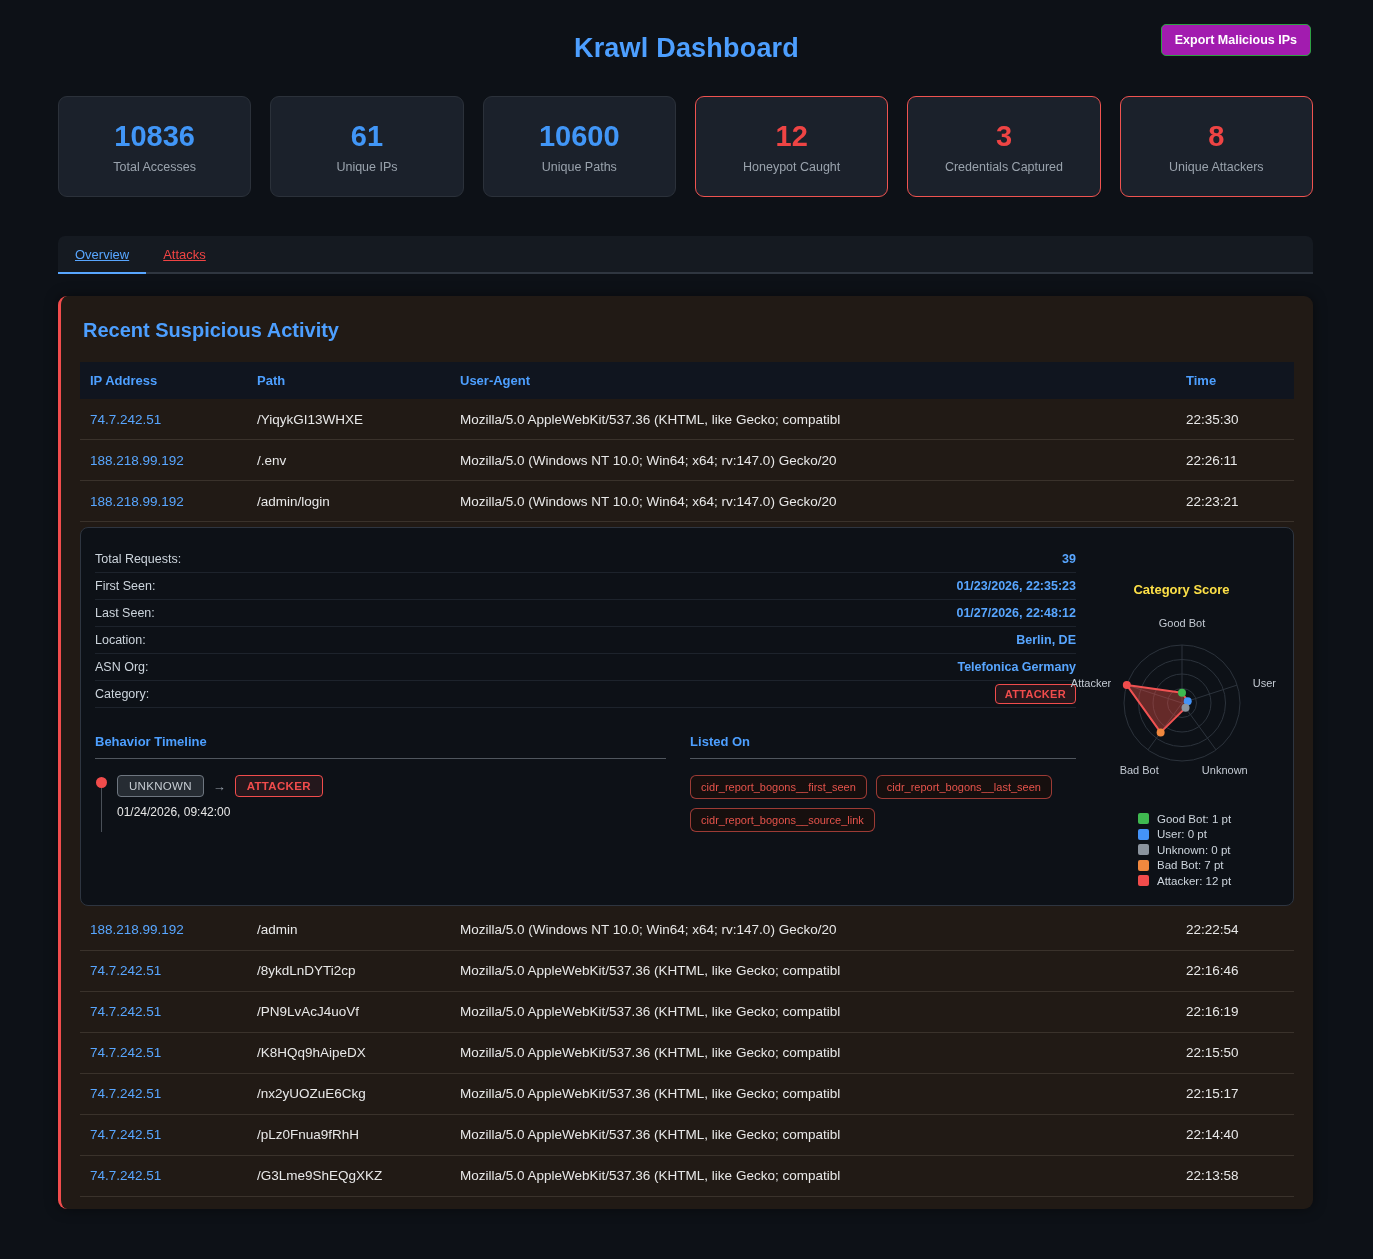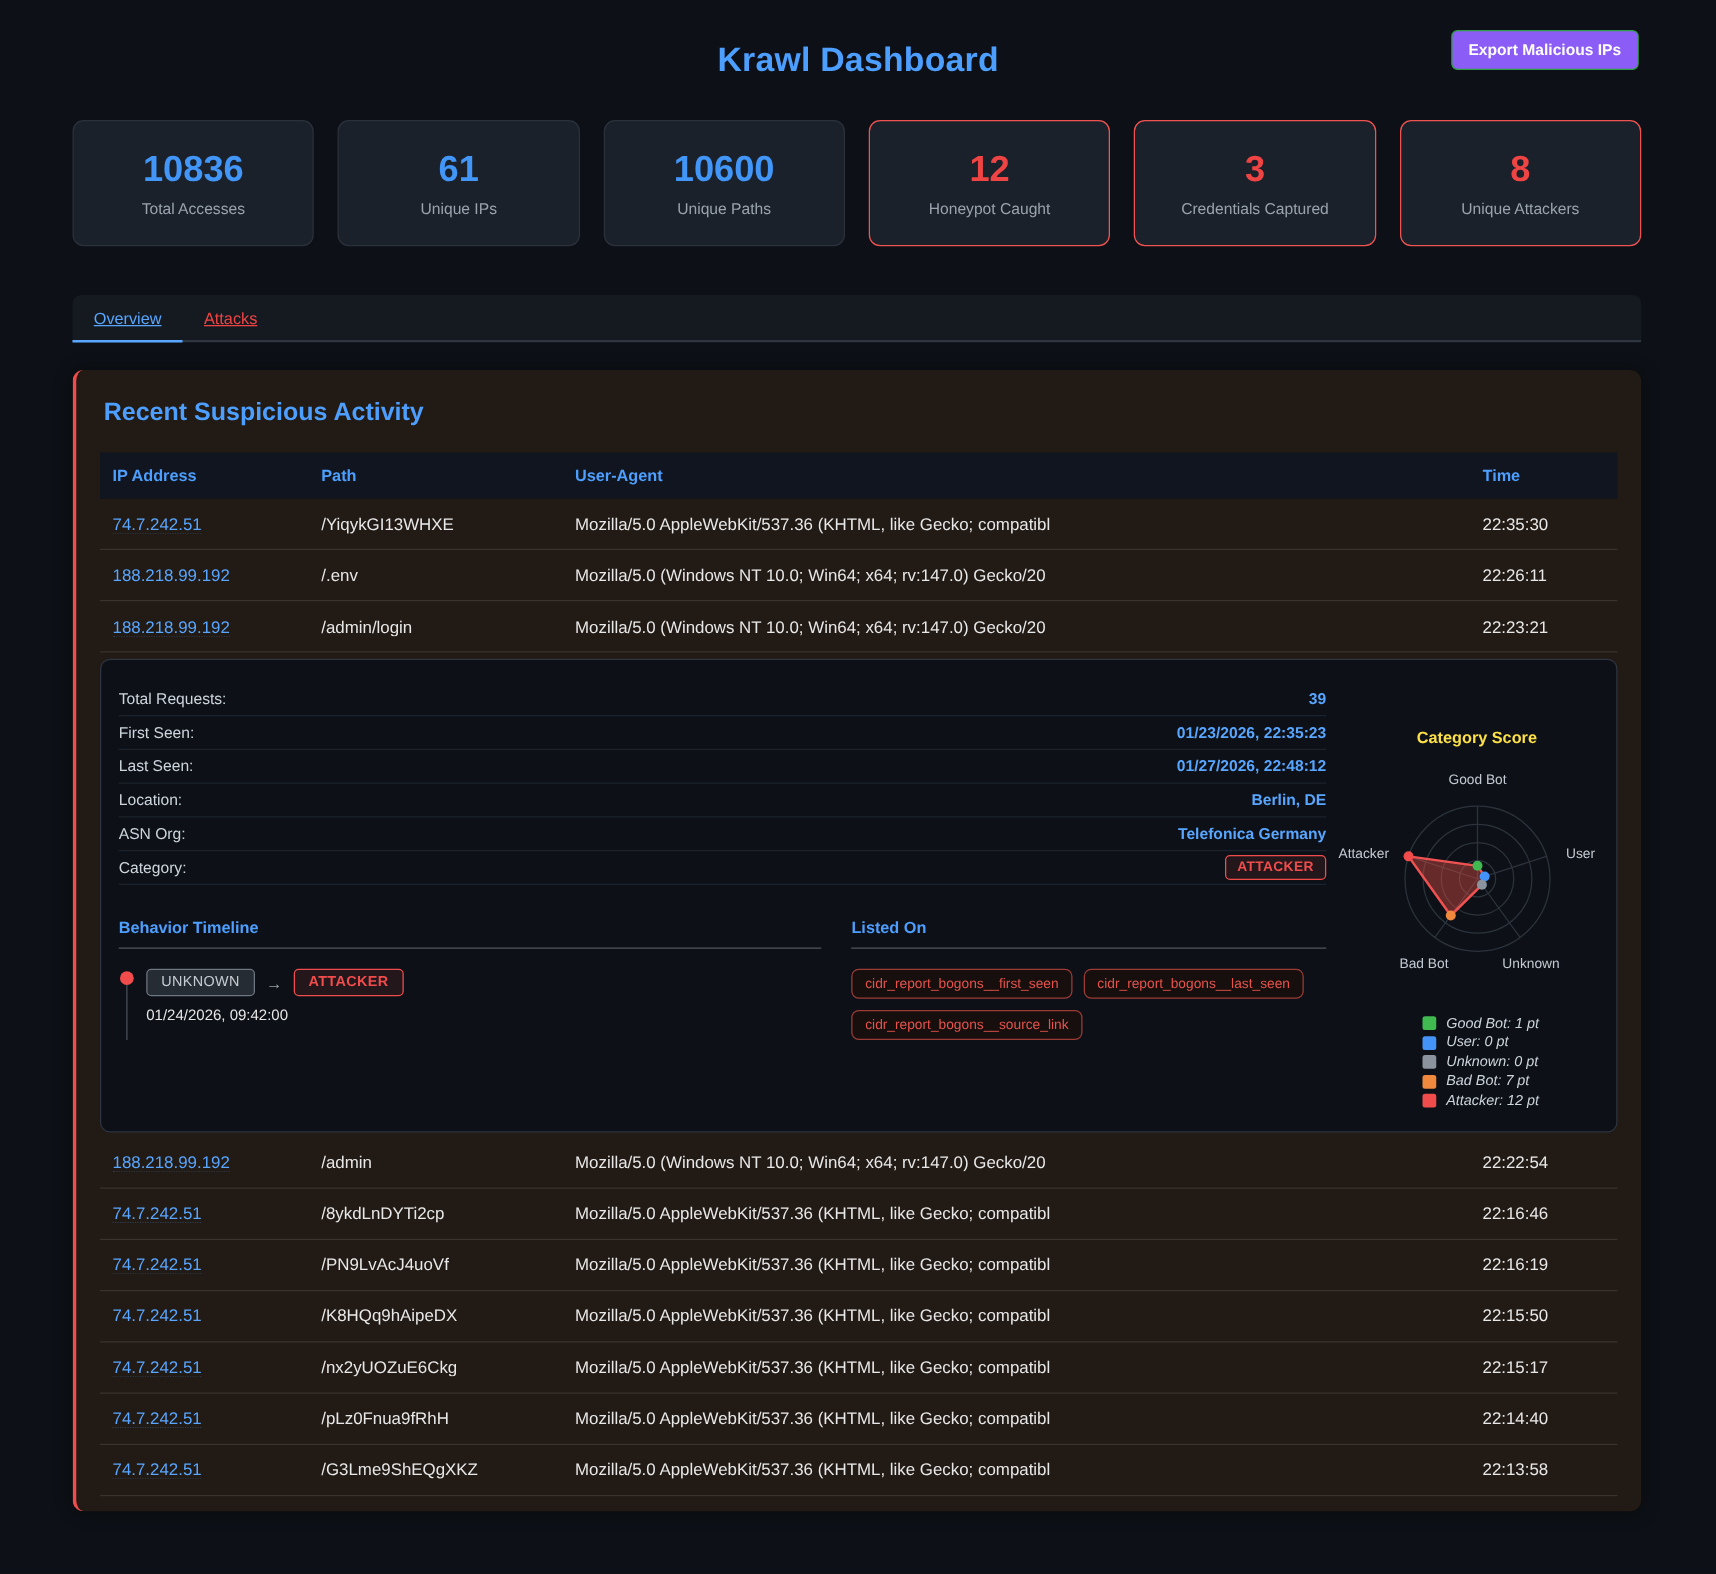--- a/index.html
+++ b/index.html
@@ -7,21 +7,21 @@
   body {
     background: #0d1117;
     font-family: "Liberation Sans", sans-serif;
     color: #e8e8e8;
   }
   
   .app-header { position: relative; height: 96px; display: flex; align-items: center; justify-content: center; }
   .app-title { color: #4d9fff; font-size: 27px; font-weight: bold; letter-spacing: 0.2px; }
   .export-btn {
     position: absolute; right: 62px; top: 24px;
-    background: #8b5cf6; color: #ffffff; border: 1px solid #2ea043;
+    background: #a21caf; color: #ffffff; border: 1px solid #2ea043;
     font-size: 12.5px; font-weight: bold; padding: 8px 13px; border-radius: 5px; cursor: pointer;
     font-family: "Liberation Sans", sans-serif;
   }
   
   .stats-row { display: flex; gap: 19px; margin: 0 60px 0 58px; }
   .stat-card {
     flex: 1; height: 101px; background: #1b212b; border: 1px solid #2b313a;
     border-radius: 9px; display: flex; flex-direction: column; align-items: center; justify-content: center;
   }
   .stat-card.alert { border-color: #ef5350; }
@@ -58,21 +58,21 @@
   }
   .cell { white-space: nowrap; overflow: hidden; }
   .col-ip { width: 177px; padding-left: 10px; }
   .col-path { width: 203px; }
   .col-ua { flex: 1; }
   .col-time { width: 108px; }
   .ip-link { color: #58a6ff; text-decoration: none; border-bottom: 1px dotted #58a6ff; cursor: pointer; }
   
   .detail-card {
     margin: 5px 0 4px 0; background: #0d1117; border: 1px solid #2e3540;
-    border-radius: 8px; padding: 18px 14px 16px 14px; display: flex; gap: 23px;
+    border-radius: 8px; padding: 18px 14px 16px 14px; display: flex; gap: 8px;
   }
   .detail-left { flex: 1; min-width: 0; }
   .info-row {
     display: flex; justify-content: space-between; align-items: center;
     height: 27px; border-bottom: 1px solid #1d232c; font-size: 12.5px;
   }
   .info-label { color: #cdd5dd; }
   .info-value { color: #58a6ff; font-weight: bold; }
   .badge {
     display: inline-block; border-radius: 4px; padding: 4px 11px;
@@ -97,21 +97,21 @@
   .tl-date { margin-top: 8px; font-size: 12px; color: #e8e8e8; }
   .lo-badges { display: flex; flex-wrap: wrap; gap: 9px; }
   .lo-badge {
     color: #e5534b; border: 1px solid rgba(229,83,75,0.65); background: #160f0e;
     border-radius: 6px; padding: 5px 10px; font-size: 11px; white-space: nowrap;
   }
   
   .detail-right { width: 195px; flex: none; padding-top: 36px; }
   .chart-title { color: #fde047; font-size: 13px; font-weight: bold; text-align: center; margin-bottom: 14px; }
   .radar-wrap { width: 230px; margin-left: -17px; height: 178px; }
-  .legend { margin-top: 22px; padding-left: 54px; font-style: italic; }
+  .legend { margin-top: 22px; padding-left: 54px; }
   .legend-item { display: flex; align-items: center; height: 15.5px; }
   .legend-swatch { width: 11px; height: 11px; border-radius: 2px; margin-right: 8px; flex: none; }
   .legend-label { font-size: 11.5px; color: #cdd5dd; white-space: nowrap; }
 </style>
 </head>
 <body>
 
 <div class="app-header">
   <div class="app-title">Krawl Dashboard</div>
   <button class="export-btn">Export Malicious IPs</button>

